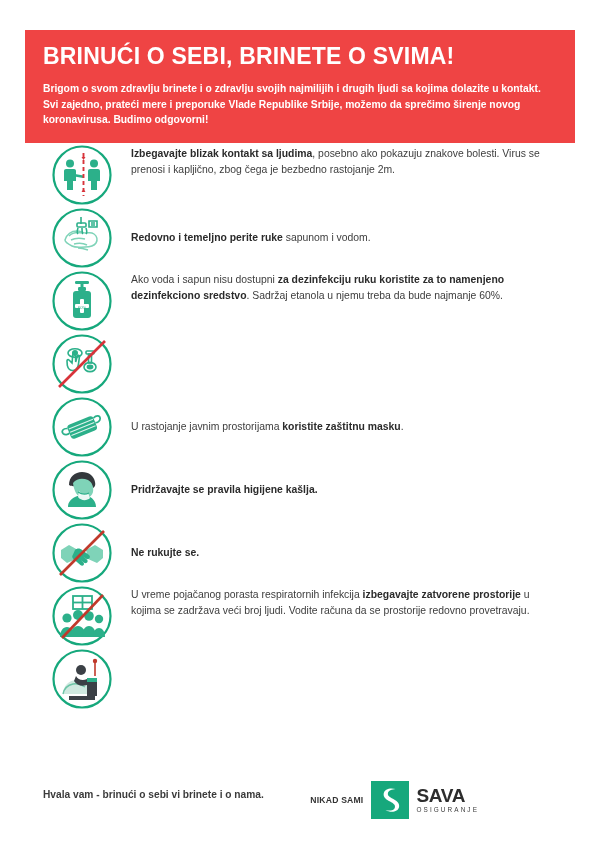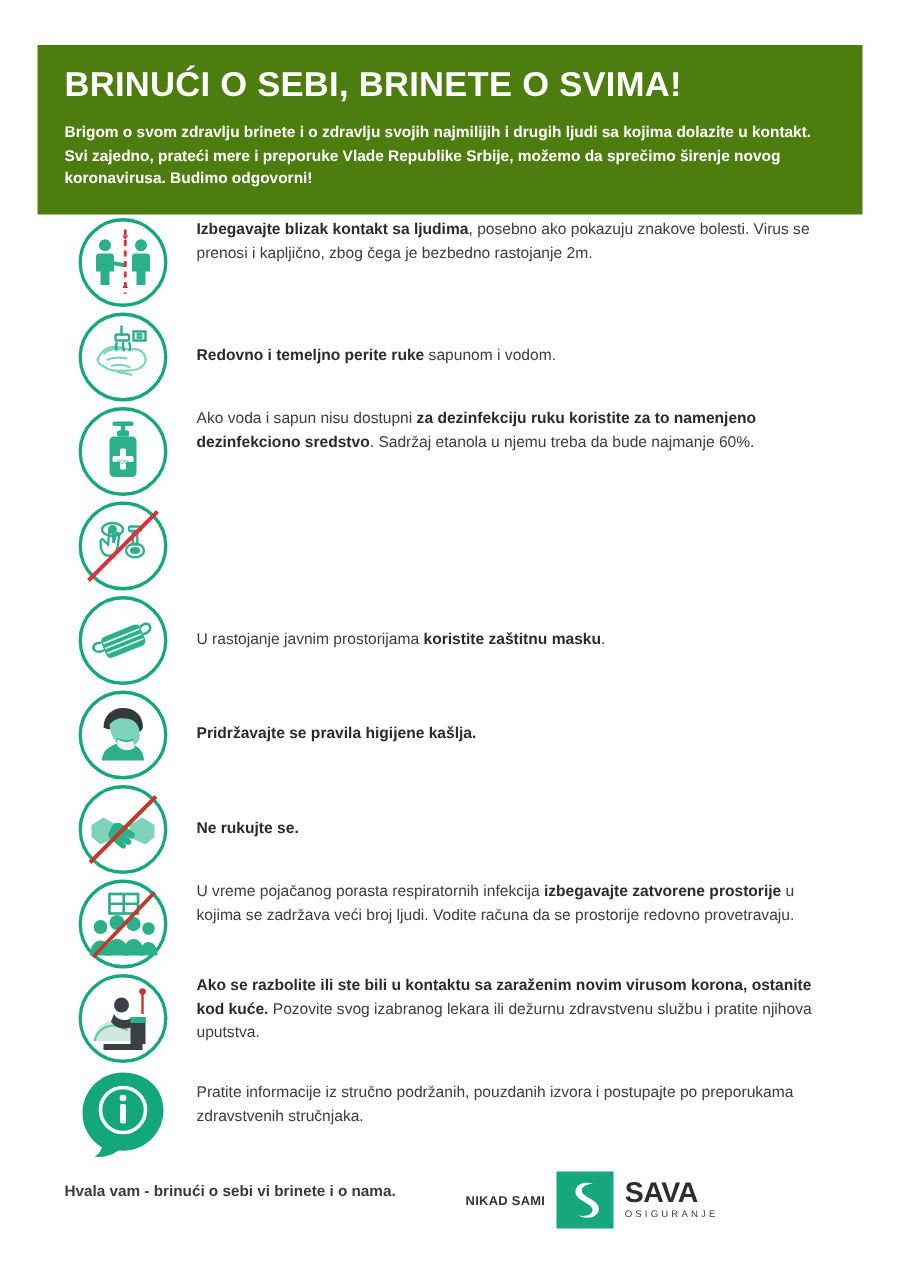--- a/index.html
+++ b/index.html
@@ -15,21 +15,21 @@
     overflow: hidden;
     position: relative;
   }
 
   
   .header {
     position: absolute;
     left: 25px;
     top: 30px;
     width: 550px;
-    background: #4d7c0f;
+    background: #ef4444;
     padding: 14px 18px 16px 18px;
     box-sizing: border-box;
   }
   .header-title {
     color: #ffffff;
     font-size: 23px;
     font-weight: bold;
     letter-spacing: 0.2px;
     line-height: 1.1;
     margin: 0 0 12px 0;
@@ -326,38 +326,22 @@
         <path d="M12 46c1-5 5-9 10-10 5-1 9 1 12 3" fill="none" stroke="#6cc4a6" stroke-width="1.4"></path>
         <circle cx="30" cy="22" r="5" fill="#3b4046"></circle>
         <path d="M25 28c2 4 7 5 11 3l2 5c-5 3-12 2-15-3z" fill="#3b4046"></path>
         <path d="M36 30h10v18H36z" fill="#3b4046"></path>
         <path d="M36 30l10 0 0 4-10 0z" fill="#2cb08a"></path>
         <line x1="44" y1="14" x2="44" y2="28" stroke="#c0392b" stroke-width="1.6"></line>
         <circle cx="44" cy="13" r="2.2" fill="#c0392b"></circle>
         <path d="M18 48h26v4H18z" fill="#3b4046"></path>
       </svg>
     </div>
-    <div class="row-text">
-      <b>Ako se razbolite ili ste bili u kontaktu sa zaraženim novim virusom korona, ostanite kod kuće.</b><span> Pozovite svog izabranog lekara ili dežurnu zdravstvenu službu i pratite njihova uputstva.</span>
-    </div>
-  </div>
-
-  <div class="row" style="height:62px;margin-top:1px;">
-    <div class="icon-wrap">
-      <svg viewBox="0 0 62 62">
-        <path d="M31 4C16 4 4 16 4 31c0 10 5 18 13 23 -1 3-3 5-5 6 6 1 12-1 16-4 1 0 2 .1 3 .1 15 0 27-12 27-27S46 4 31 4z" fill="#14a77b"></path>
-        <circle cx="31" cy="29" r="15" fill="none" stroke="#ffffff" stroke-width="2.4"></circle>
-        <circle cx="31" cy="21" r="2.2" fill="#ffffff"></circle>
-        <rect x="29" y="25" width="4" height="13" rx="1.3" fill="#ffffff"></rect>
-      </svg>
-    </div>
-    <div class="row-text" style="padding-top:10px;">
-      <span>Pratite informacije iz stručno podržanih, pouzdanih izvora i postupajte po preporukama zdravstvenih stručnjaka.</span>
-    </div>
-  </div>
+  </div>
+
 
 </div>
 
 <div class="footer">
   <div class="footer-note">Hvala vam - brinući o sebi vi brinete i o nama.</div>
   <div class="brand">
     <span class="brand-tag">NIKAD SAMI</span>
     <span class="brand-mark">
       <svg width="38" height="38" viewBox="0 0 38 38">
         <path d="M24.5 8c-5.5-1.5-11 0-11.8 4.5-.8 4.3 3.4 6.3 6.4 8.1 3.2 1.9 5.4 3.3 4.8 5.8-.7 2.8-4.6 3.8-9.4 2.9 5.8 2.8 12.6 1.6 13.6-3.3.8-4.2-3-6.3-6.2-8.2-3.1-1.8-5.5-3.1-5-5.6.5-2.6 3.8-3.7 7.6-4.2z" fill="#ffffff"></path>

